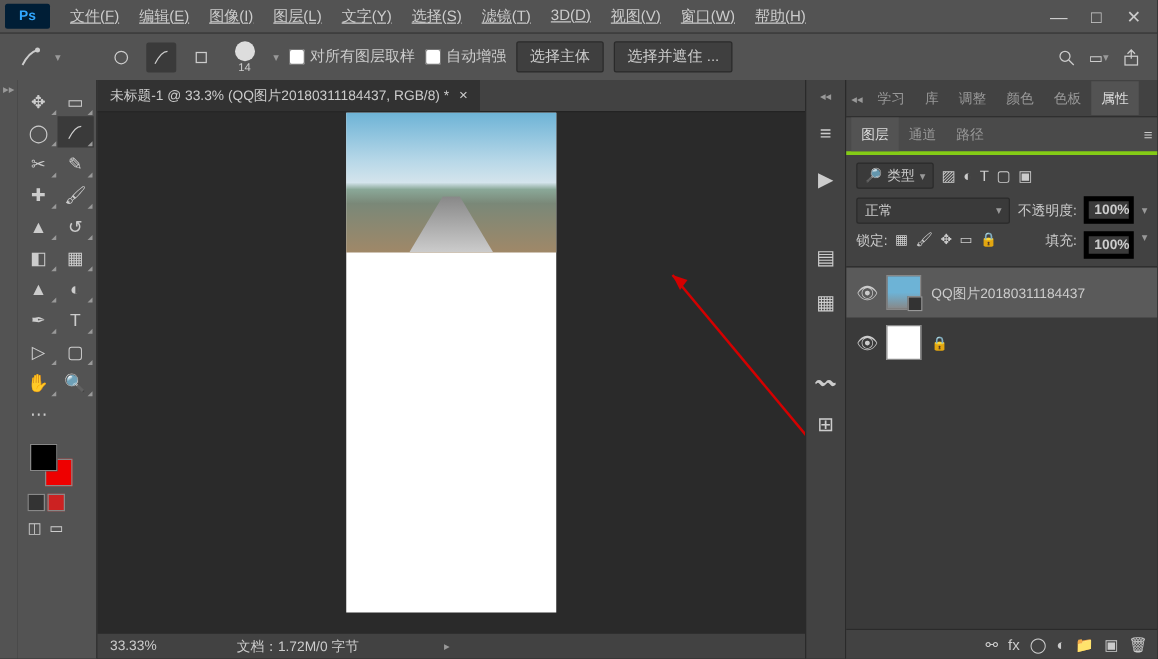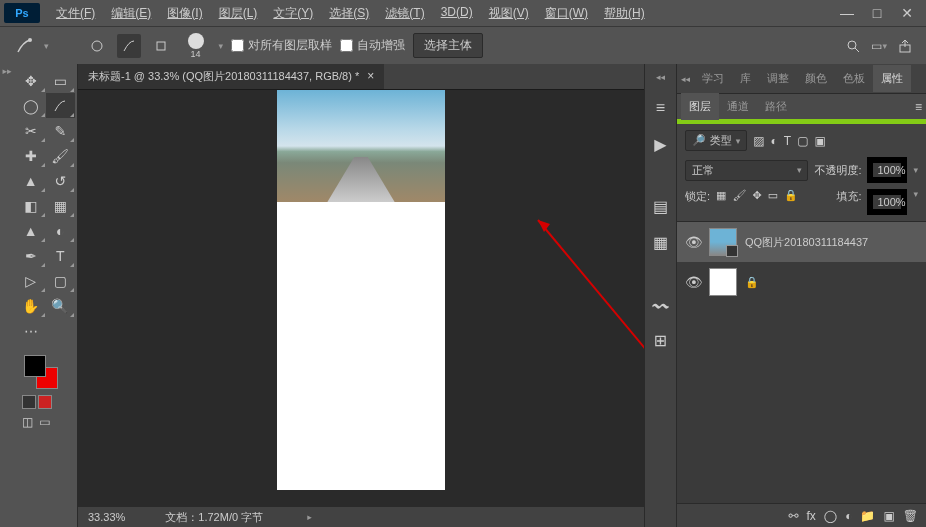--- a/index.html
+++ b/index.html
@@ -34,32 +34,32 @@
 .bottom-tool-row { display: flex; padding: 4px 6px; gap: 6px; }
 .doc-area { flex: 1; background: #2a2a2a; display: flex; flex-direction: column; position: relative; }
 .doc-tabs { height: 26px; background: #424242; display: flex; align-items: flex-end; border-bottom: 1px solid #1a1a1a; }
 .doc-tab { padding: 5px 10px; background: #323232; display: flex; align-items: flex-start; gap: 8px; font-size: 11px; cursor: pointer; }
 .tab-close { cursor: pointer; font-size: 12px; }
 .canvas-area { flex: 1; display: flex; align-items: flex-start; justify-content: center; position: relative; overflow: hidden; }
 .canvas { width: 168px; height: 400px; background: #fff; margin-top: 0; }
 .canvas-img { height: 112px; background: linear-gradient(to bottom, #6db3d6 0%, #b8d8e8 35%, #d4e4ec 50%, #8aa898 55%, #7a8878 65%, #a08868 100%); position: relative; }
 .canvas-img::after { content: ""; position: absolute; bottom: 0; left: 30%; right: 30%; height: 45px; background: linear-gradient(to bottom, #888 0%, #ccc 100%); clip-path: polygon(40% 0, 60% 0, 100% 100%, 0 100%); }
 .arrow { position: absolute; top: 120px; left: 450px; pointer-events: none; }
-.status-bar { height: 20px; background: #424242; display: flex; align-items: center; padding: 0 10px; gap: 40px; font-size: 11px; }
+.status-bar { height: 20px; background: #424242; display: flex; align-items: center; padding: 0 10px; gap: 64px; font-size: 11px; }
 .right-dock { width: 32px; background: #424242; border-left: 1px solid #2a2a2a; display: flex; flex-direction: column; padding: 8px 0; gap: 16px; align-items: center; }
 .dock-icon { width: 20px; height: 20px; display: flex; align-items: center; justify-content: center; cursor: pointer; font-size: 16px; }
 .panels { width: 250px; background: #424242; display: flex; flex-direction: column; border-left: 1px solid #2a2a2a; }
 .panel-tabs { height: 30px; display: flex; align-items: center; padding: 0 4px; border-bottom: 1px solid #2a2a2a; }
 .ptab { padding: 6px 8px; cursor: pointer; font-size: 11px; color: #999; }
 .ptab.active { color: #ddd; background: #535353; }
-.sub-tabs { height: 30px; display: flex; align-items: center; padding: 0 4px; background: #4a4a4a; border-bottom: 5px solid #84cc16; }
+.sub-tabs { height: 30px; display: flex; align-items: center; padding: 0 4px; background: #4a4a4a; border-bottom: 3px solid #84cc16; }
 .layer-opts { padding: 6px 8px; background: #424242; border-bottom: 1px solid #2a2a2a; display: flex; flex-direction: column; gap: 6px; }
 .opt-row { display: flex; align-items: center; gap: 6px; font-size: 11px; }
 .dropdown { background: #3a3a3a; border: 1px solid #2a2a2a; padding: 2px 6px; display: flex; align-items: center; gap: 4px; border-radius: 2px; cursor: pointer; }
-.pct-input { background: #3a3a3a; border: 6px solid #000000; padding: 1px 4px; width: 40px; text-align: center; }
+.pct-input { background: #3a3a3a; border: 4px solid #000000; padding: 1px 4px; width: 40px; text-align: center; font-weight: bold; }
 .filter-icons { display: flex; gap: 6px; font-size: 12px; }
 .lock-row { display: flex; align-items: flex-start; gap: 6px; font-size: 11px; }
 .lock-icons { display: flex; gap: 6px; }
 .layer-list { flex: 1; background: #3a3a3a; overflow: auto; }
 .layer-row { display: flex; align-items: center; padding: 6px 8px; gap: 8px; cursor: pointer; }
 .layer-row.selected { background: #5a5a5a; }
 .eye-icon { width: 16px; font-size: 14px; }
 .layer-thumb { width: 28px; height: 28px; background: #fff; border: 1px solid #888; flex-shrink: 0; }
 .layer-thumb.smart { background: linear-gradient(to bottom, #6db3d6 50%, #888 100%); position: relative; }
 .layer-thumb.smart::after { content: ""; position: absolute; bottom: -2px; right: -2px; width: 10px; height: 10px; background: #333; border: 1px solid #999; }
@@ -125,20 +125,21 @@
   <span class="chev">▾</span>
   <div class="checkbox">
     <input type="checkbox" style="">
     <span>对所有图层取样</span>
   </div>
   <div class="checkbox">
     <input type="checkbox" style="">
     <span>自动增强</span>
   </div>
   <div class="opt-btn">选择主体</div>
+  <div class="opt-btn">选择并遮住 ...</div>
   <div class="opt-spacer"></div>
   <div class="search-icon">
     <svg width="14" height="14" viewBox="0 0 14 14">
         <circle cx="6" cy="6" r="4" stroke="#ccc" fill="none"></circle>
         <line x1="9" y1="9" x2="13" y2="13" stroke="#ccc"></line>
       </svg>
   </div>
   <div class="panel-icn">▭<span class="chev">▾</span></div>
   <div class="share-icn">
     <svg width="14" height="14" viewBox="0 0 14 14">

